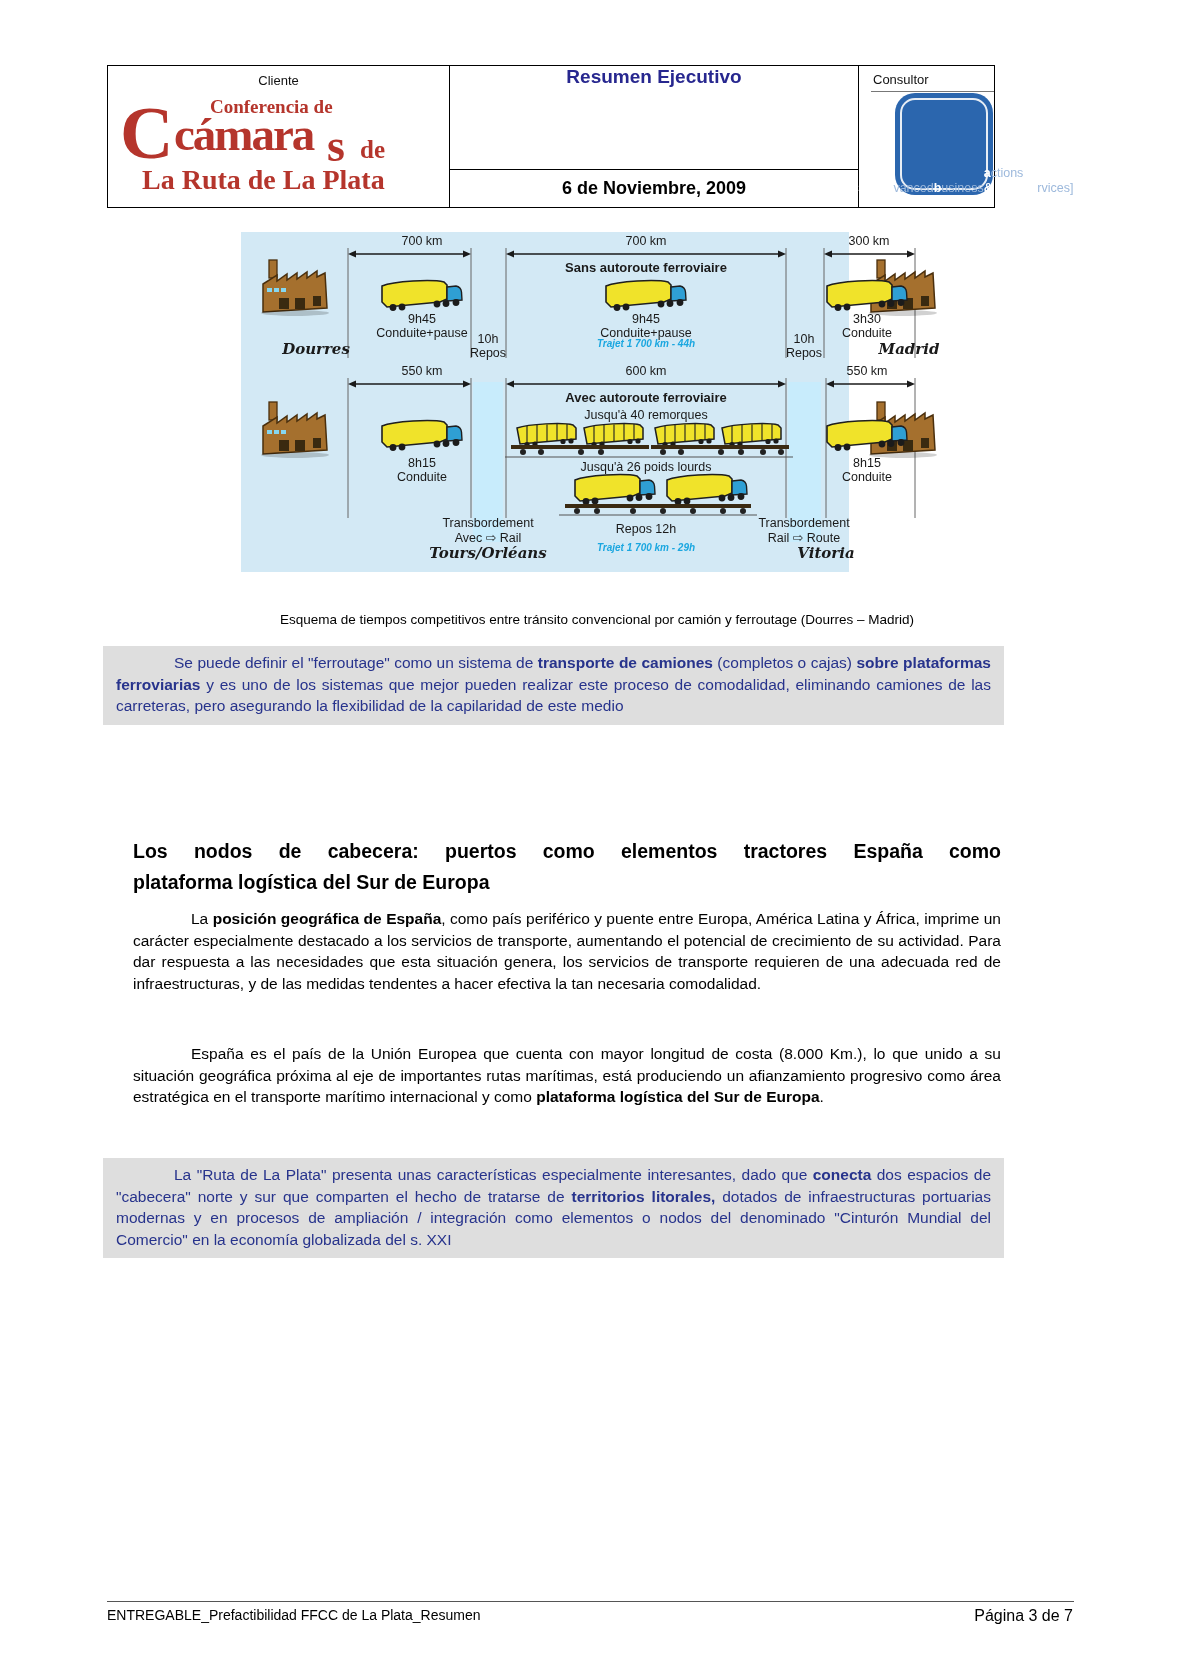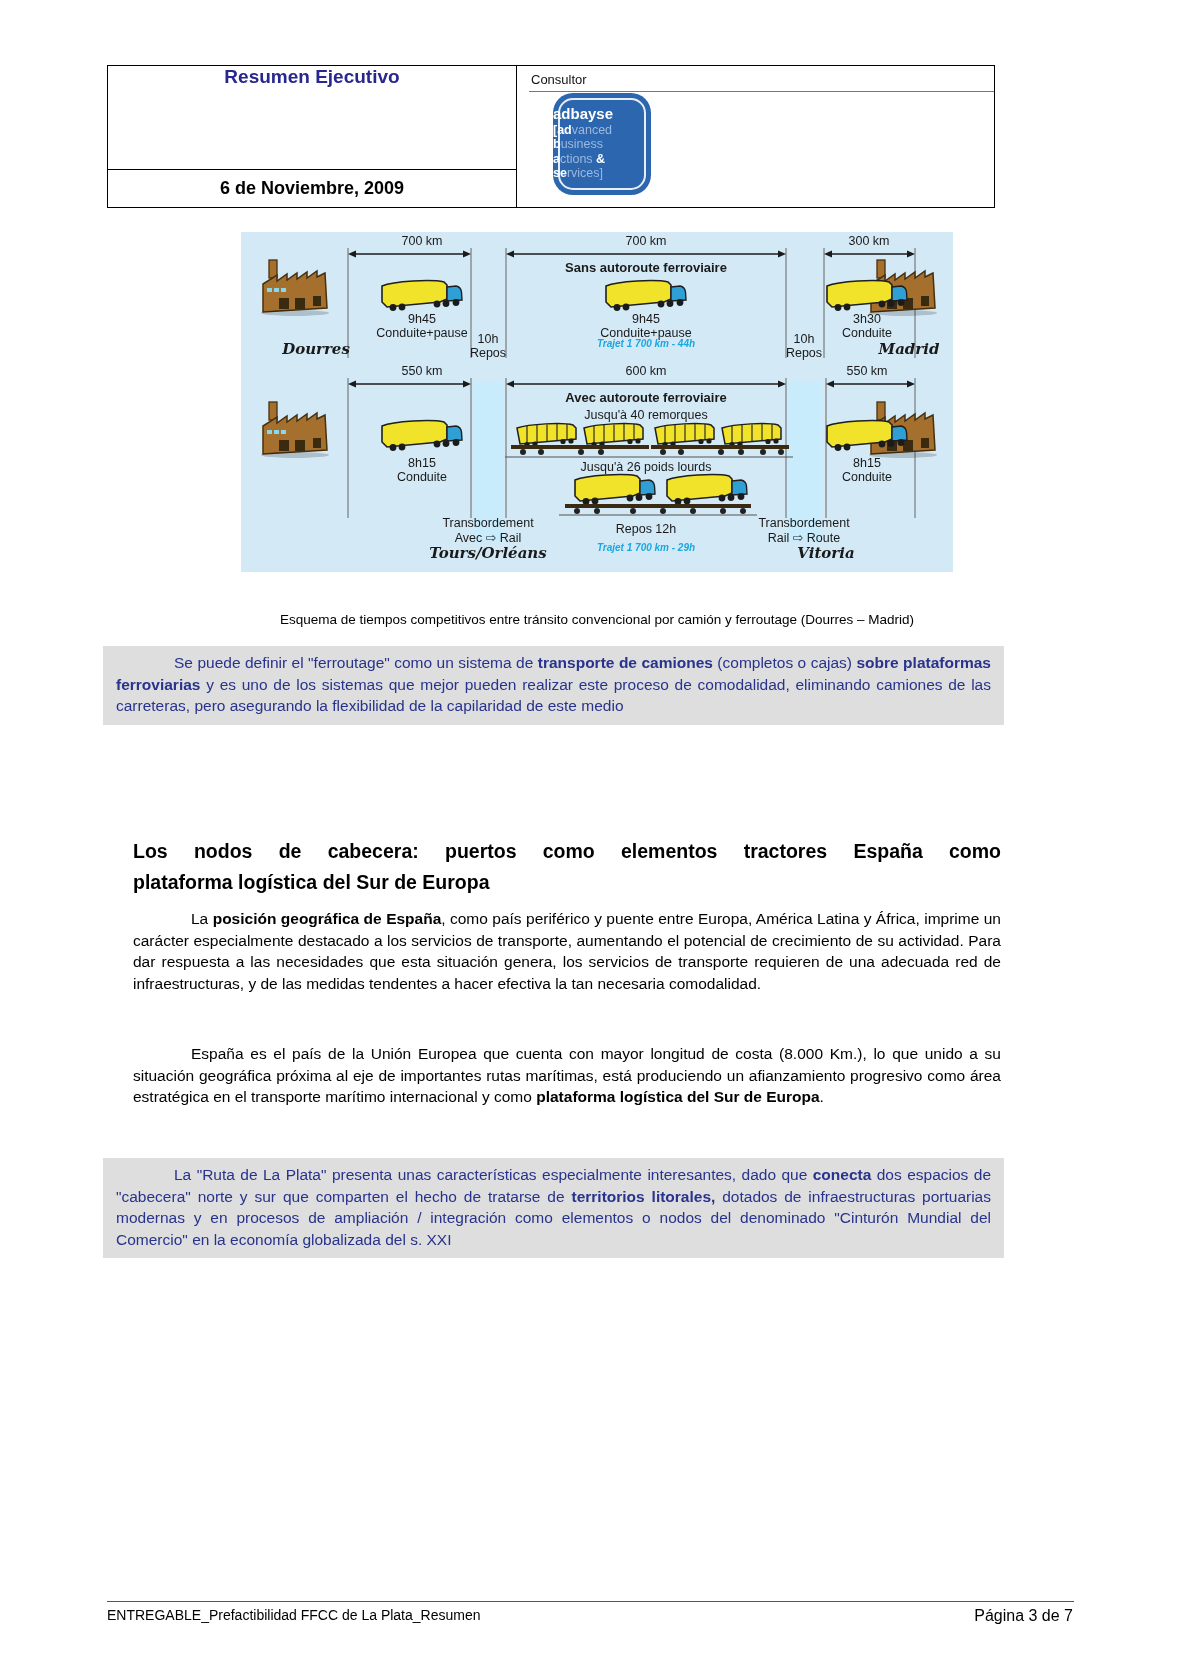--- a/index.html
+++ b/index.html
@@ -26,28 +26,28 @@
   .lg-main{position:absolute;left:54px;top:14px;font-size:47px;line-height:48px;letter-spacing:-2px;}
   .lg-s{position:absolute;left:207px;top:28px;font-size:46px;line-height:44px;}
   .lg-de{position:absolute;left:240px;top:40px;font-size:25px;}
   .lg-ruta{position:absolute;left:22px;top:68px;font-size:28px;white-space:nowrap;}
 
   
   .consultor-label{position:absolute;left:14px;top:6px;}
   .consultor-rule{position:absolute;left:12px;right:0;top:25px;border-bottom:1px solid #777;}
   .ab-logo{position:absolute;left:36px;top:27px;width:98px;height:102px;background:#2b66ae;border-radius:20px;}
   .ab-inner{position:absolute;inset:5px;border:2px solid #e8eef5;border-radius:15px;}
-  .ab-text{position:absolute;inset:0;display:flex;flex-direction:column;align-items:flex-start;justify-content:center;
+  .ab-text{position:absolute;inset:0;display:flex;flex-direction:row;align-items:flex-end;justify-content:center;
            color:#fff;line-height:14.5px;font-size:12.5px;}
   .ab-name{font-size:15px;font-weight:bold;margin-bottom:1px;}
   .ab-b{font-weight:bold;color:#fff;}
   .ab-l{color:#9db9dc;}
 
   
-  .diag{position:absolute;left:241px;top:232px;width:712px;height:340px;background:#d3e9f5;}
+  .diag{position:absolute;left:241px;top:232px;width:608px;height:340px;background:#d3e9f5;}
   .diag svg{position:absolute;left:0;top:0;}
   .dl{position:absolute;transform:translateX(-50%);white-space:nowrap;font-size:12.5px;color:#1a1a1a;text-align:center;}
   .dl-bold{font-weight:bold;font-size:13px;}
   .dl-total{color:#1ba7e0;font-weight:bold;font-style:italic;font-size:10px;}
   .dl-script{font-family:"DejaVu Serif","Liberation Serif",serif;font-style:italic;font-weight:bold;font-size:15px;color:#1a1a1a;}
   .caption{position:absolute;left:241px;top:612px;width:712px;text-align:center;font-size:13.5px;color:#000;}
 
   
   .hl{position:absolute;left:103px;width:901px;background:#dedede;color:#27338c;
       font-size:15.5px;line-height:21.5px;text-align:justify;text-indent:58px;padding:6px 13px 8px 13px;box-sizing:border-box;}
@@ -63,20 +63,31 @@
   .footer-rule{position:absolute;left:107px;top:1601px;width:967px;border-top:1.5px solid #555;}
   .footer-left{position:absolute;left:107px;top:1607px;font-size:14px;}
   .footer-right{position:absolute;right:107px;top:1607px;font-size:16px;}
 </style>
 </head>
 <body>
 
 <div class="page">
 
   <div class="hdr">
+    <div class="hdr-left">
+      <div class="cell-label">Cliente</div>
+      <div class="client-logo">
+        <span class="lg-c">C</span>
+        <span class="lg-conf">Conferencia de</span>
+        <span class="lg-main">cámara</span>
+        <span class="lg-s">s</span>
+        <span class="lg-de">de</span>
+        <span class="lg-ruta">La Ruta de La Plata</span>
+      </div>
+    </div>
     <div class="hdr-mid">
       <div class="hdr-title-row">
         <span class="hdr-title">Resumen Ejecutivo</span>
       </div>
       <div class="hdr-date-row">
         <span class="hdr-date">6 de Noviembre, 2009</span>
       </div>
     </div>
     <div class="hdr-right">
       <div class="cell-label consultor-label">Consultor</div>

